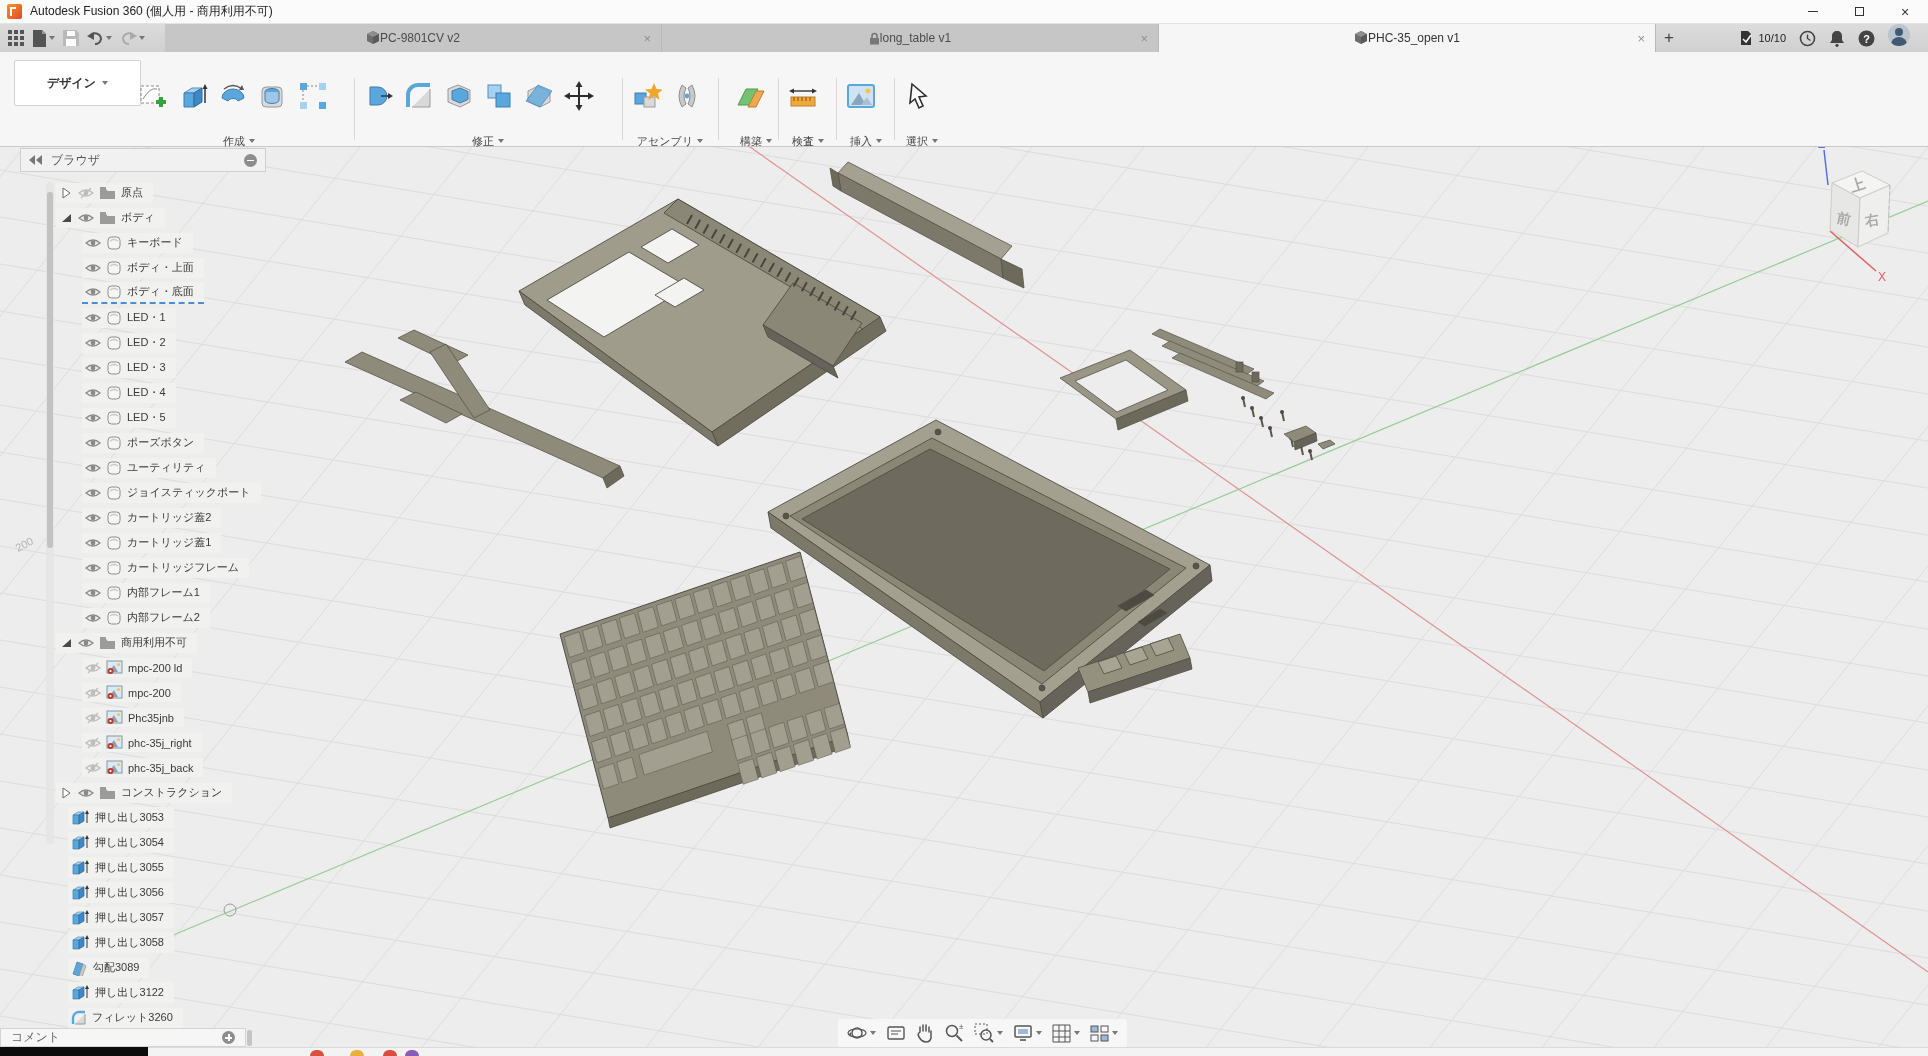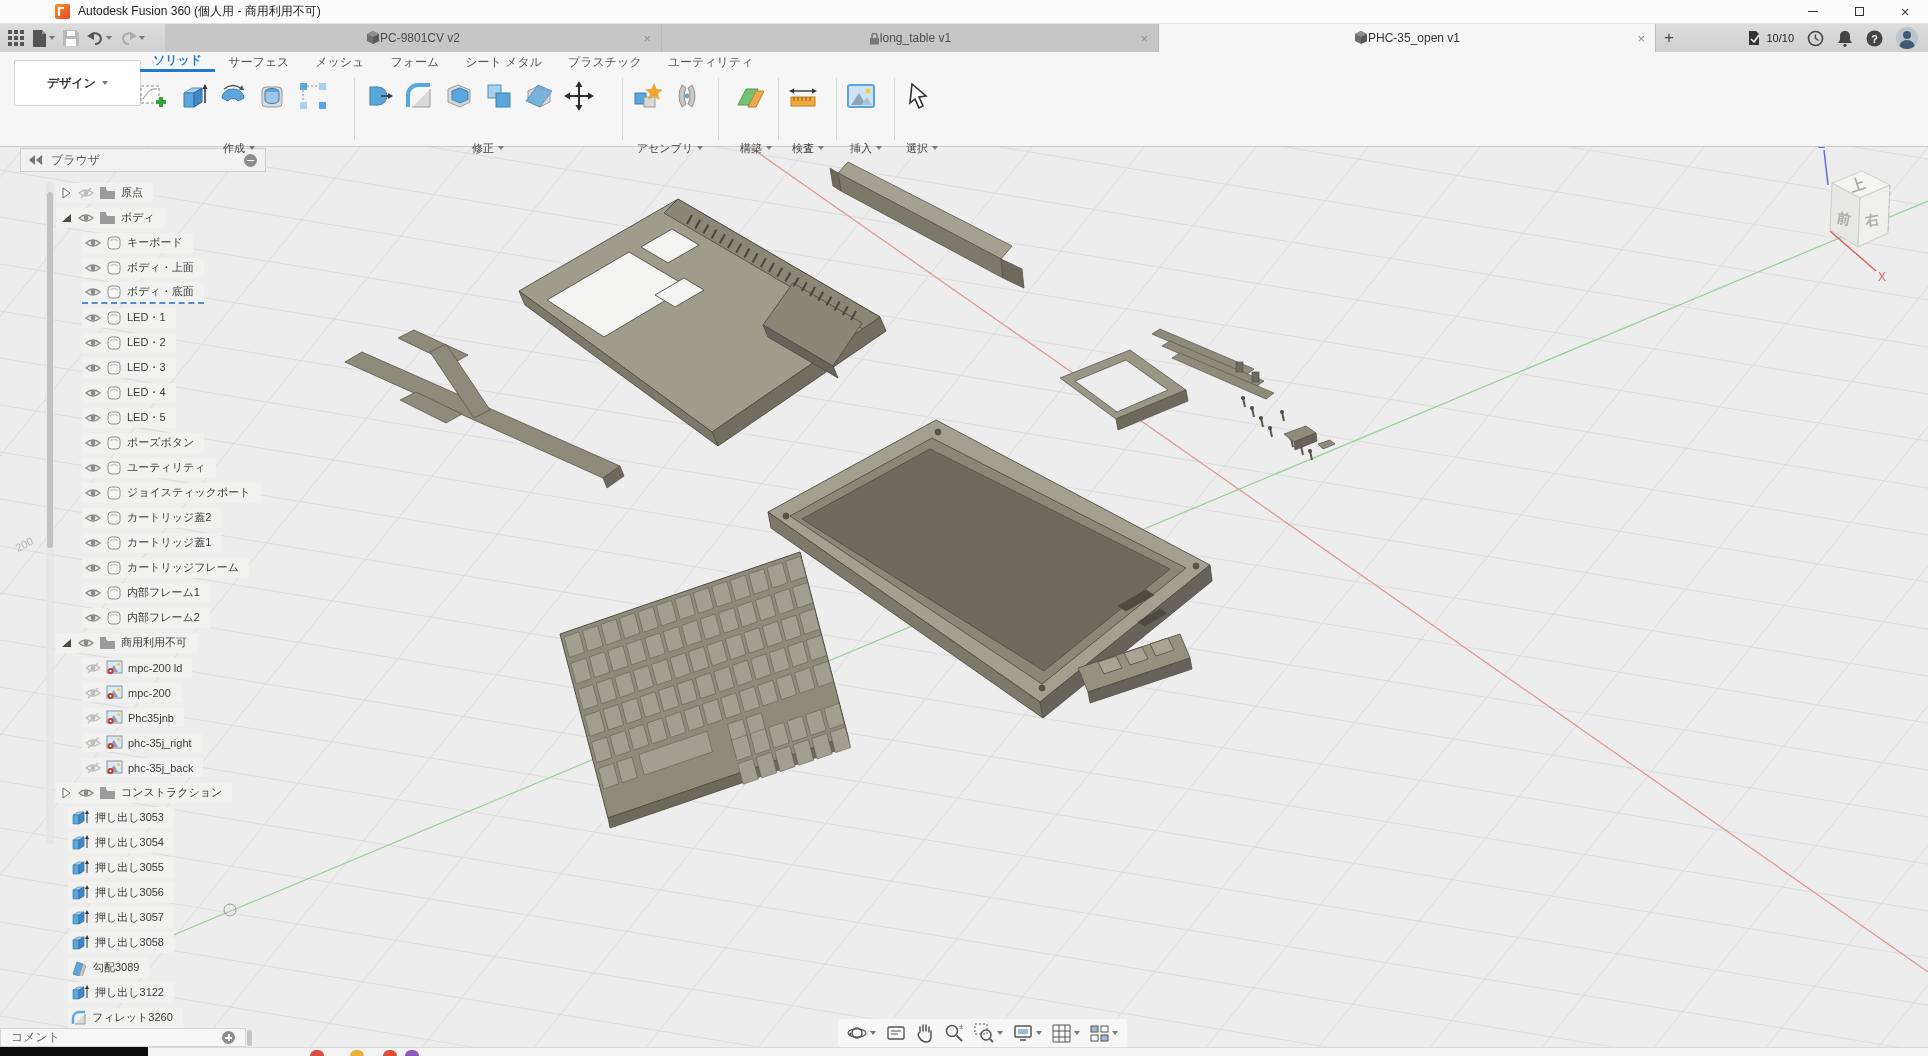--- a/index.html
+++ b/index.html
@@ -6,21 +6,21 @@
   html,body { width:1928px; height:1056px; overflow:hidden;
     font-family:"Liberation Sans","DejaVu Sans",sans-serif; }
   body { position:relative; background:#ededed; }
 
   
   #scene { position:absolute; left:0; top:0; z-index:1; }
   .chrome { position:absolute; left:0; right:0; z-index:10; }
 
   
   #titlebar { top:0; height:24px; background:#fbfbfb; border-bottom:1px solid #e3e3e3;
-    display:flex; align-items:center;padding-left:48px; }
+    display:flex; align-items:center; }
   #app-icon { width:15px; height:15px; margin:0 8px 0 7px; border-radius:2px;
     background:linear-gradient(135deg,#f7941e 0%,#e1482f 100%); position:relative; }
   #app-icon:before{ content:""; position:absolute; left:3px; top:3px; width:6px; height:2px; background:#fff;}
   #app-icon:after{ content:""; position:absolute; left:3px; top:3px; width:2px; height:9px; background:#fff;}
   #window-title { font-size:12px; color:#222; }
   #win-controls { margin-left:auto; display:flex; height:100%; }
   .win-btn { width:46px; height:100%; display:flex; align-items:center; justify-content:center;
     color:#333; font-size:14px; }
   .win-min-glyph { width:10px; height:1px; background:#333; }
   .win-max-glyph { width:9px; height:9px; border:1px solid #333; }
@@ -31,39 +31,39 @@
   #qat { display:flex; align-items:center; padding-left:6px; gap:4px; width:165px; }
   .qat-btn { display:flex; align-items:center; gap:2px; padding:2px; color:#555; }
   .caret { width:0; height:0; border-left:3px solid transparent; border-right:3px solid transparent;
     border-top:4px solid #777; }
   .doc-tab { width:497px; display:flex; align-items:center; justify-content:center; 
     background:#c6c6c6; border-right:1px solid #b8b8b8; font-size:12px; color:#4c4c4c; position:relative; }
   .doc-tab.active { background:#f6f6f6; color:#333; }
   .doc-tab .close { position:absolute; right:10px; color:#909090; font-size:13px; }
   #new-tab { width:26px; display:flex; align-items:center; justify-content:center;
     font-size:17px; color:#444; }
-  #tab-right { margin-left:auto; display:flex; align-items:center; gap:13px; padding-right:10px; }
+  #tab-right { margin-left:auto; display:flex; gap:13px; padding-right:18px; }
   #jobs-indicator { display:flex; align-items:center; gap:4px; font-size:11px; color:#222; }
   .tr-icon { color:#444; display:flex; align-items:center; }
   #avatar { width:22px; height:22px; border-radius:50%; background:#b9c4cc; overflow:hidden; position:relative;}
   #avatar:before { content:""; position:absolute; left:7px; top:4px; width:8px; height:8px; border-radius:50%; background:#3f5a74;}
   #avatar:after { content:""; position:absolute; left:3px; top:13px; width:16px; height:10px; border-radius:8px 8px 0 0; background:#3f5a74;}
 
   
   #ribbon { top:52px; height:95px; background:#f6f6f6; border-bottom:1px solid #c9c9c9; }
   #workspace-box { position:absolute; left:14px; top:8px; width:127px; height:46px; background:#fff;
     border:1px solid #d2d2d2; border-radius:2px; display:flex; align-items:center; justify-content:center;
     gap:6px; font-size:12px; color:#333; font-weight:bold; }
   #ribbon-tabs { position:absolute; left:140px; top:0; height:20px; display:flex; }
   .ribbon-tab { padding:0 13px; font-size:12px; color:#555; display:flex; align-items:center; }
   .ribbon-tab.active { color:#1f7ac9; border-bottom:3px solid #1f7ac9; font-weight:bold; }
   .tool-group { position:absolute; top:22px; height:70px; }
   .tool-icons { display:flex; gap:6px; height:44px; align-items:center; }
   .tool-btn { width:34px; height:40px; display:flex; align-items:center; justify-content:center; }
-  .grp-label { height:20px; margin-top:20px; display:flex; align-items:center; justify-content:center;
+  .grp-label { height:20px; margin-top:13px; display:flex; align-items:center; justify-content:center;
     gap:4px; font-size:11px; color:#444; }
   .grp-sep { position:absolute; top:26px; width:1px; height:62px; background:#d8d8d8; }
 
   
   #browser-panel { position:absolute; left:20px; top:148px; width:246px; z-index:5; }
   #browser-header { height:24px; background:#f1f1f1; border:1px solid #cfcfcf;
     display:flex; align-items:center; font-size:12px; color:#555; padding:0 8px; gap:8px; }
   #browser-options { margin-left:auto; width:13px; height:13px; border-radius:50%; background:#8d8d8d;
     position:relative; }
   #browser-options:before { content:""; position:absolute; left:3px; top:6px; width:7px; height:1.6px; background:#fff; }
@@ -512,29 +512,20 @@
       </span>
     <div id="avatar"></div>
   </div>
 </div>
 
 <div id="ribbon" class="chrome">
   <div id="workspace-box">
     <span>デザイン</span>
     <span class="caret"></span>
   </div>
-  <div id="ribbon-tabs">
-      <div class="ribbon-tab active">ソリッド</div>
-      <div class="ribbon-tab">サーフェス</div>
-      <div class="ribbon-tab">メッシュ</div>
-      <div class="ribbon-tab">フォーム</div>
-      <div class="ribbon-tab">シート メタル</div>
-      <div class="ribbon-tab">プラスチック</div>
-      <div class="ribbon-tab">ユーティリティ</div>
-    </div>
   <div id="ribbon-groups">
       <div class="tool-group" style="left: 136px; width: 206px;">
         <div class="tool-icons">
           <div class="tool-btn">
             <svg width="30" height="30" viewBox="0 0 30 30">
               <rect x="3" y="5" width="18" height="17" fill="#fff" stroke="#8a8a8a" stroke-dasharray="3 2"></rect>
               <path d="M5 18 q7-12 14-10" fill="none" stroke="#8a8a8a"></path>
               <rect x="18" y="19" width="10" height="4" fill="#37a23c"></rect>
               <rect x="21" y="16" width="4" height="10" fill="#37a23c"></rect>
             </svg>

